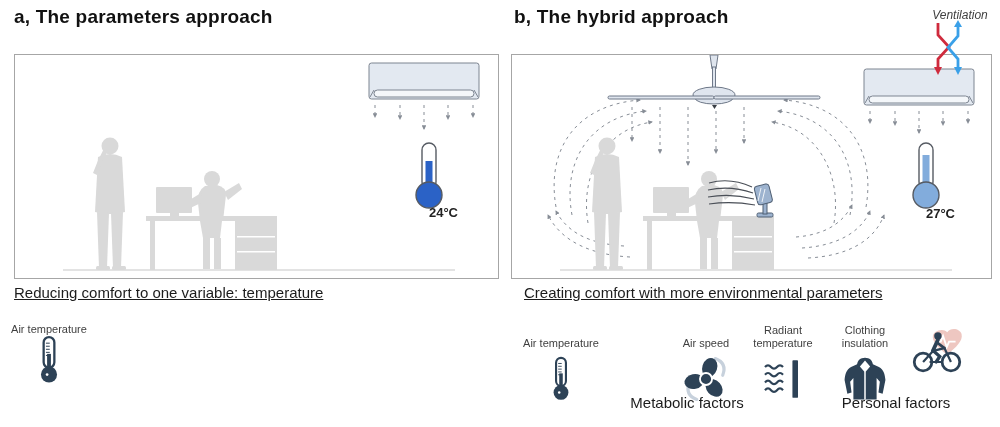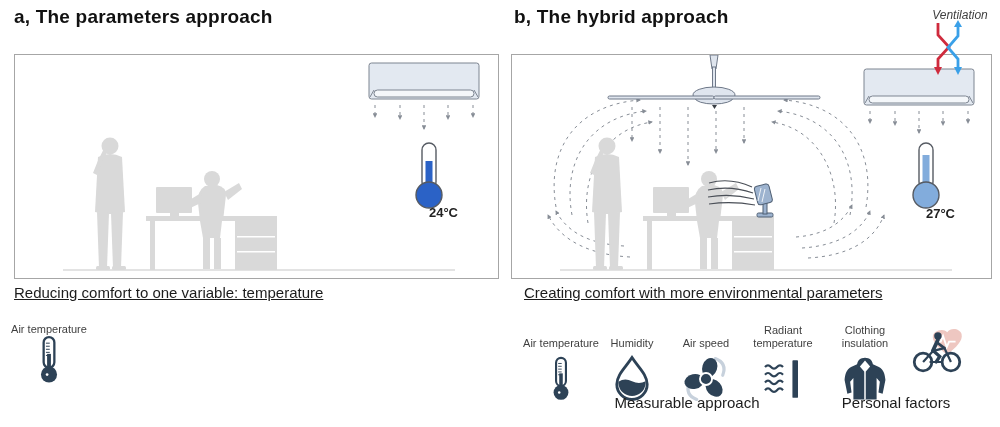--- a/index.html
+++ b/index.html
@@ -231,29 +231,20 @@
       <svg width="24" height="48" viewBox="0 0 34 64">
         <rect x="10" y="2" width="14" height="40" rx="7" fill="#fff" class="nav-s" stroke-width="3"></rect>
         <path d="M13 10 h5 M13 14 h5 M13 18 h5 M13 22 h5 M13 26 h5" class="nav-s" stroke-width="1.3"></path>
         <rect x="14.5" y="24" width="5" height="22" class="nav-f"></rect>
         <circle cx="17" cy="51" r="10.5" class="nav-f"></circle>
         <circle cx="14.5" cy="51" r="1.8" fill="#fff"></circle>
       </svg>
     </div>
   </div>
 
-  <div class="fcol" style="left:590px;">
-    <div class="flabel">Humidity</div>
-    <div class="ficon-row">
-      <svg width="50" height="50" viewBox="0 0 56 56">
-        <path d="M28 4 C21 15 11 23 11 34 A17 17 0 0 0 45 34 C45 23 35 15 28 4 Z" fill="none" class="nav-s" stroke-width="3.2"></path>
-        <path d="M12.8 31 Q20 26.5 28 30.5 Q36 34.5 43.2 30.5 L43.2 33.5 A15.3 15.3 0 0 1 12.8 33.5 Z" class="nav-f"></path>
-      </svg>
-    </div>
-  </div>
 
   <div class="fcol" style="left:664px;">
     <div class="flabel">Air speed</div>
     <div class="ficon-row">
       <svg width="52" height="52" viewBox="0 0 56 56">
         <path d="M38 6 q13 5 8 18" stroke="#c7d1dc" stroke-width="3.4" fill="none" stroke-linecap="round"></path>
         <path d="M18 50 q-13 -5 -8 -18" stroke="#c7d1dc" stroke-width="3.4" fill="none" stroke-linecap="round"></path>
         <ellipse cx="28" cy="15" rx="8" ry="10.5" class="nav-f" transform="rotate(18 28 28)"></ellipse>
         <ellipse cx="28" cy="15" rx="8" ry="10.5" class="nav-f" transform="rotate(138 28 28)"></ellipse>
         <ellipse cx="28" cy="15" rx="8" ry="10.5" class="nav-f" transform="rotate(258 28 28)"></ellipse>
@@ -297,16 +288,16 @@
         <path d="M31 18 L25.5 30" class="nav-s" stroke-width="4" stroke-linecap="round"></path>
         <path d="M30 21 L38 27" class="nav-s" stroke-width="3" stroke-linecap="round"></path>
         <path d="M26 30 L33 36 29 42" class="nav-s" stroke-width="3.5" fill="none" stroke-linecap="round"></path>
         <circle cx="15" cy="42" r="9.5" fill="none" class="nav-s" stroke-width="3"></circle>
         <circle cx="45" cy="42" r="9.5" fill="none" class="nav-s" stroke-width="3"></circle>
         <path d="M15 42 L26 30 38 27 45 42 M22 42 h14" class="nav-s" stroke-width="2.4" fill="none"></path>
       </svg>
     </div>
   </div>
 
-  <div class="abs group-label" style="left:612px;top:394px;">Measurable approach</div>
+  <div class="abs group-label" style="left:612px;top:394px;">Metabolic factors</div>
   <div class="abs group-label" style="left:821px;top:394px;">Personal factors</div>
 
 </div>
 
 </body></html>

